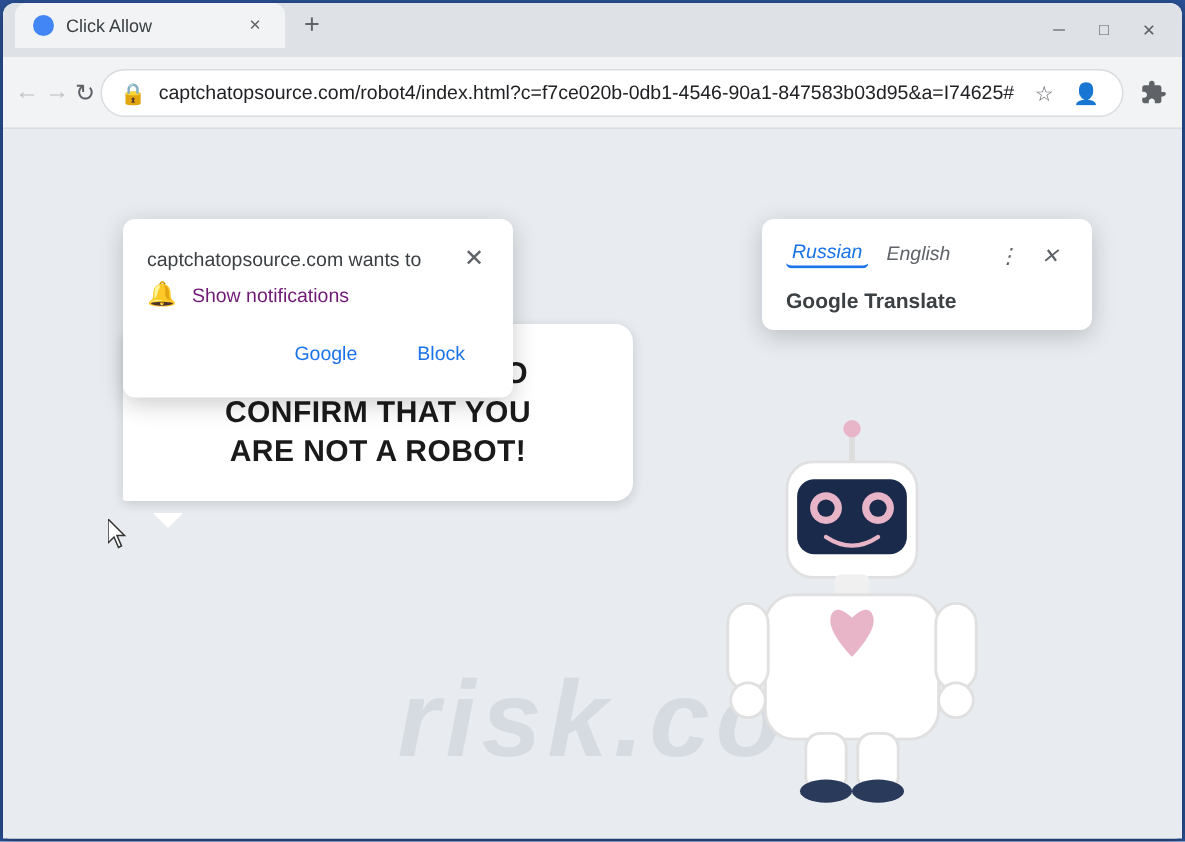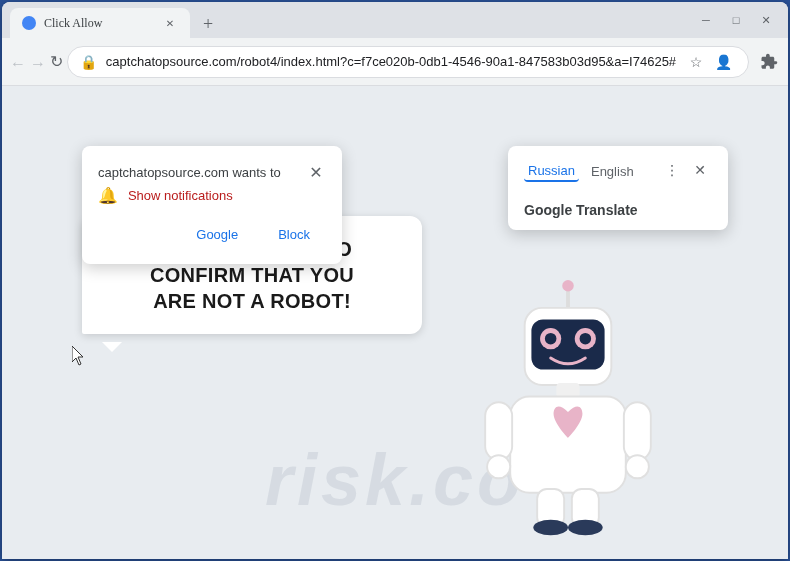--- a/index.html
+++ b/index.html
@@ -29,24 +29,23 @@
       border-radius: 8px 8px 0 0;
       height: 36px;
       display: flex;
       align-items: center;
       padding: 0 8px;
       gap: 0;
     }
 
     .tab-area {
       display: flex;
-      align-items: flex-end;
+      align-items: flex-start;
       height: 100%;
       flex: 1;
-      font-family: Liberation Serif, serif;
     }
 
     .tab {
       background: #f1f3f4;
       border-radius: 8px 8px 0 0;
       height: 30px;
       display: flex;
       align-items: center;
       padding: 0 12px;
       gap: 8px;
@@ -301,21 +300,21 @@
       margin-bottom: 16px;
     }
 
     .bell-icon {
       font-size: 16px;
       color: #5f6368;
     }
 
     .popup-item-text {
       font-size: 13px;
-      color: #b91c1c;
+      color: #701a75;
       text-align: right;
     }
 
     .popup-buttons {
       display: flex;
       gap: 8px;
       justify-content: flex-end;
     }
 
     .popup-btn {
@@ -345,23 +344,24 @@
       background: white;
       border-radius: 8px;
       padding: 12px 16px;
       width: 220px;
       box-shadow: 0 4px 16px rgba(0,0,0,0.2);
       z-index: 10;
     }
 
     .translate-header {
       display: flex;
-      align-items: flex-end;
+      align-items: flex-start;
       justify-content: space-between;
-      margin-bottom: 20px;
+      margin-bottom: 10px;
+      font-style: italic;
     }
 
     .translate-langs {
       display: flex;
       gap: 8px;
       align-items: center;
     }
 
     .lang-btn {
       font-size: 13px;

